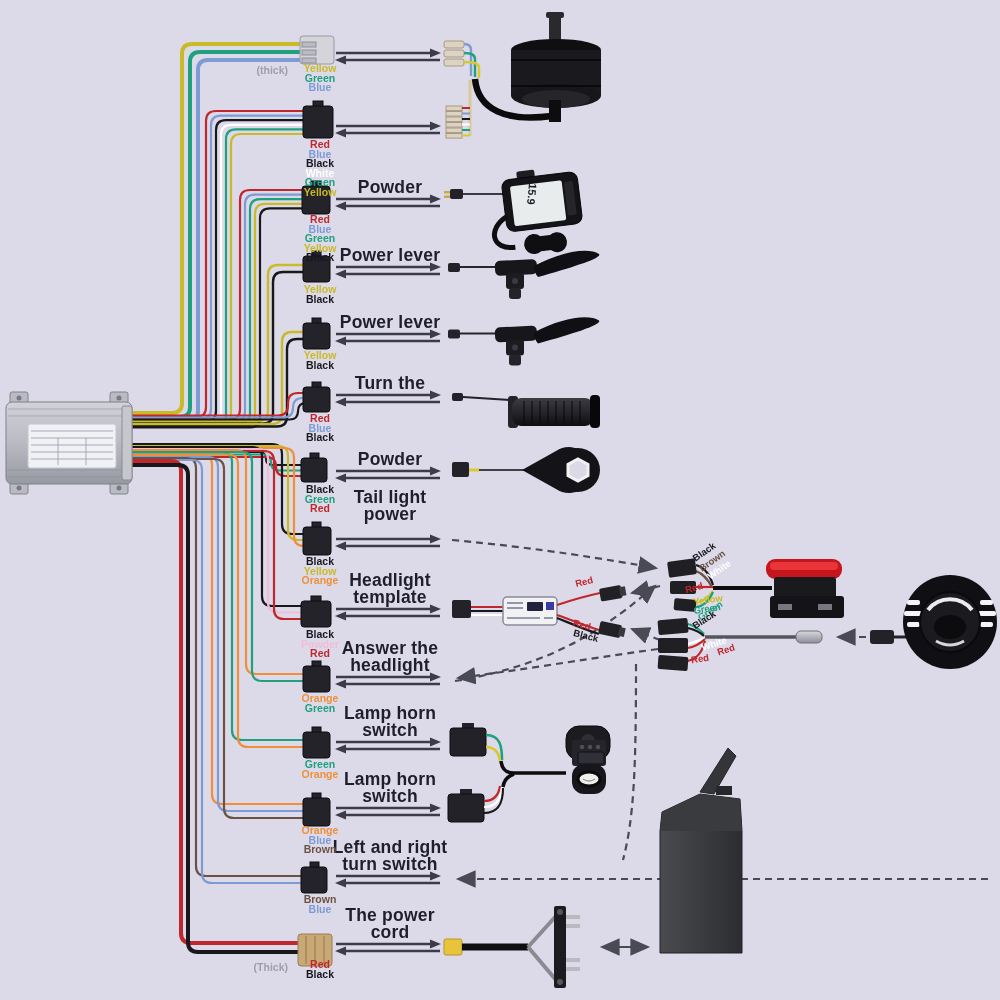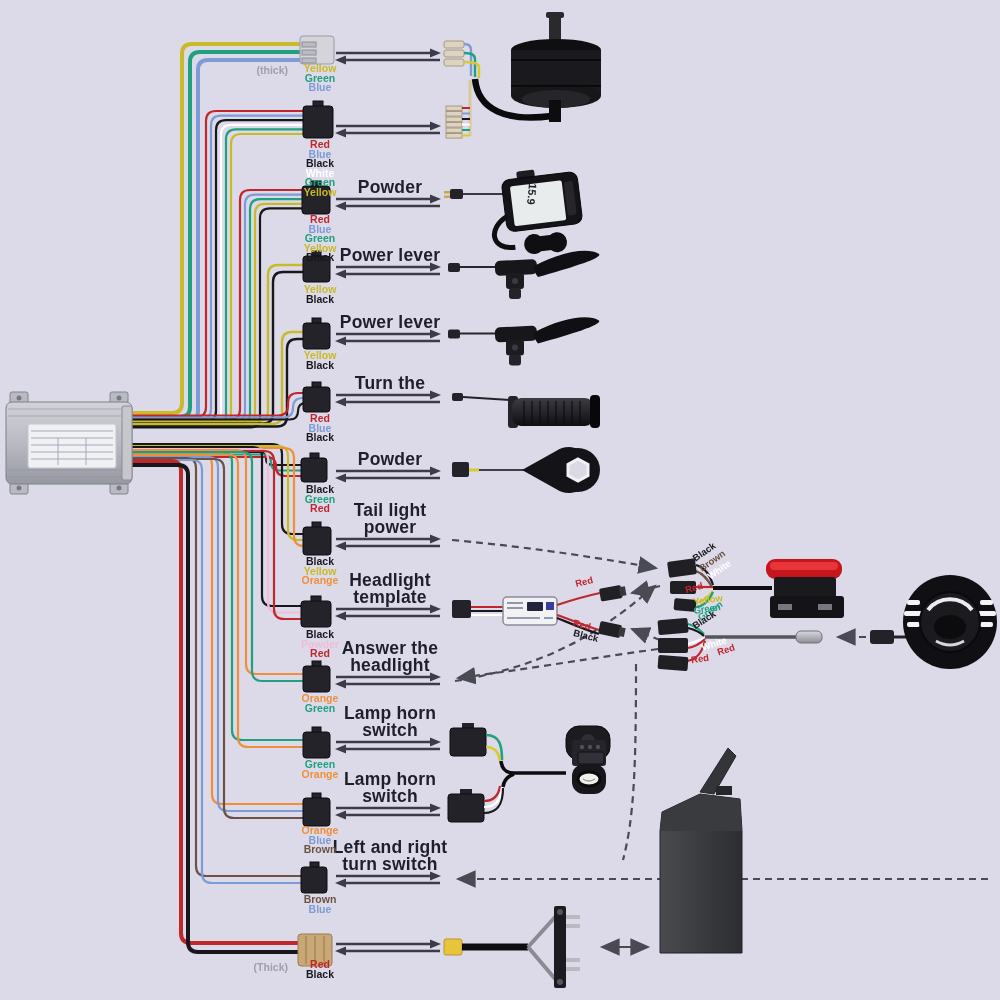--- a/index.html
+++ b/index.html
@@ -487,32 +487,34 @@
           <polygon points="346,946.5 335,951 346,955.5" fill="#3c3c49"></polygon>
         </g>
       </g>
 </svg>
 
 <div class="sec-title" style="top:179px">Powder</div>
 <div class="sec-title" style="top:247px">Power lever</div>
 <div class="sec-title" style="top:314px">Power lever</div>
 <div class="sec-title" style="top:375px">Turn the</div>
 <div class="sec-title" style="top:451px">Powder</div>
-<div class="sec-title" style="top:502px">Tail light
+<div class="sec-title" style="top:489px">Tail light
 power</div>
 <div class="sec-title" style="top:572px">Headlight
 template</div>
 <div class="sec-title" style="top:640px">Answer the
 headlight</div>
 <div class="sec-title" style="top:705px">Lamp horn
 switch</div>
 <div class="sec-title" style="top:771px">Lamp horn
 switch</div>
 <div class="sec-title" style="top:839px">Left and right
 turn switch</div>
+<div class="sec-title" style="top:907px">The power
+cord</div>
 
 <div class="note" style="top:64px">(thick)</div>
 <div class="note" style="top:961px">(Thick)</div>
 
 <div class="wire-labels" style="top:64px">
   <span style="color: rgb(201, 186, 40);">Yellow</span>
   <span style="color: rgb(31, 160, 126);">Green</span>
   <span style="color: rgb(125, 155, 212);">Blue</span>
 </div>
 <div class="wire-labels" style="top:140px">

